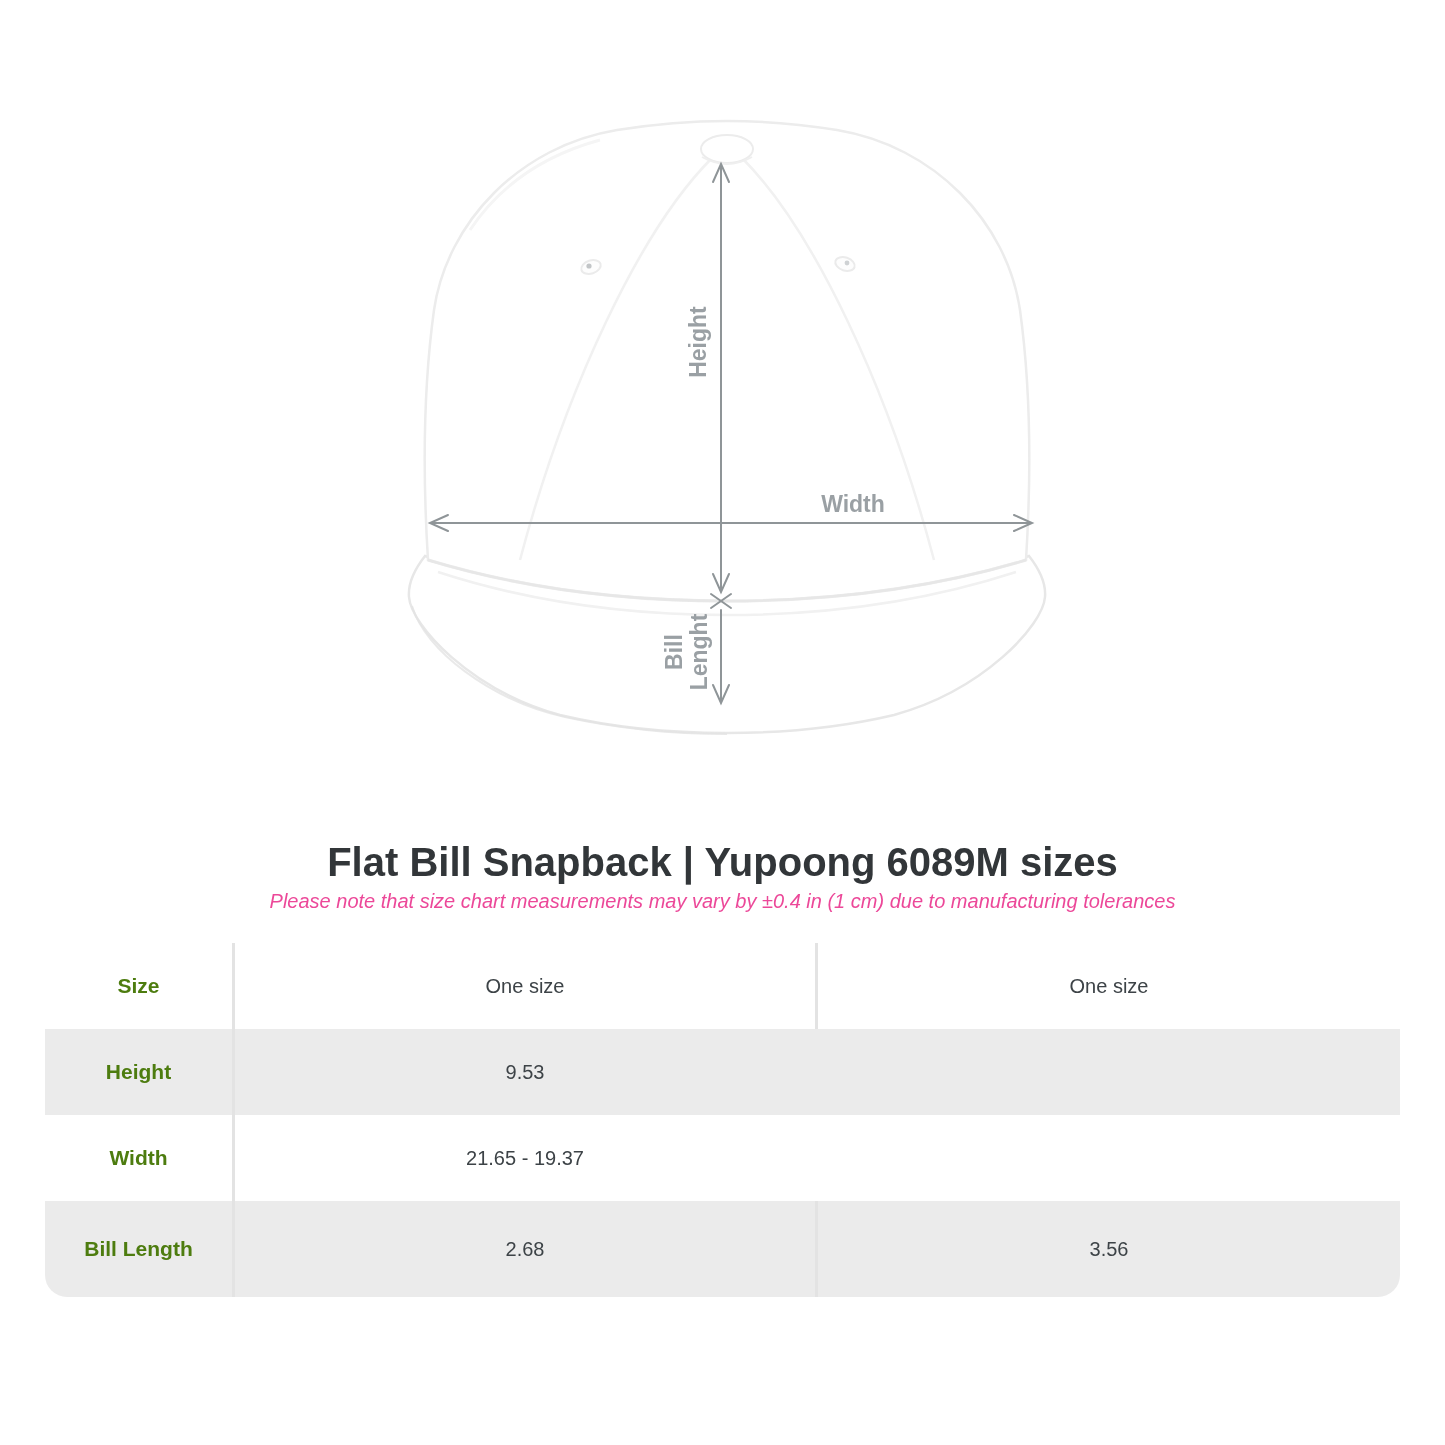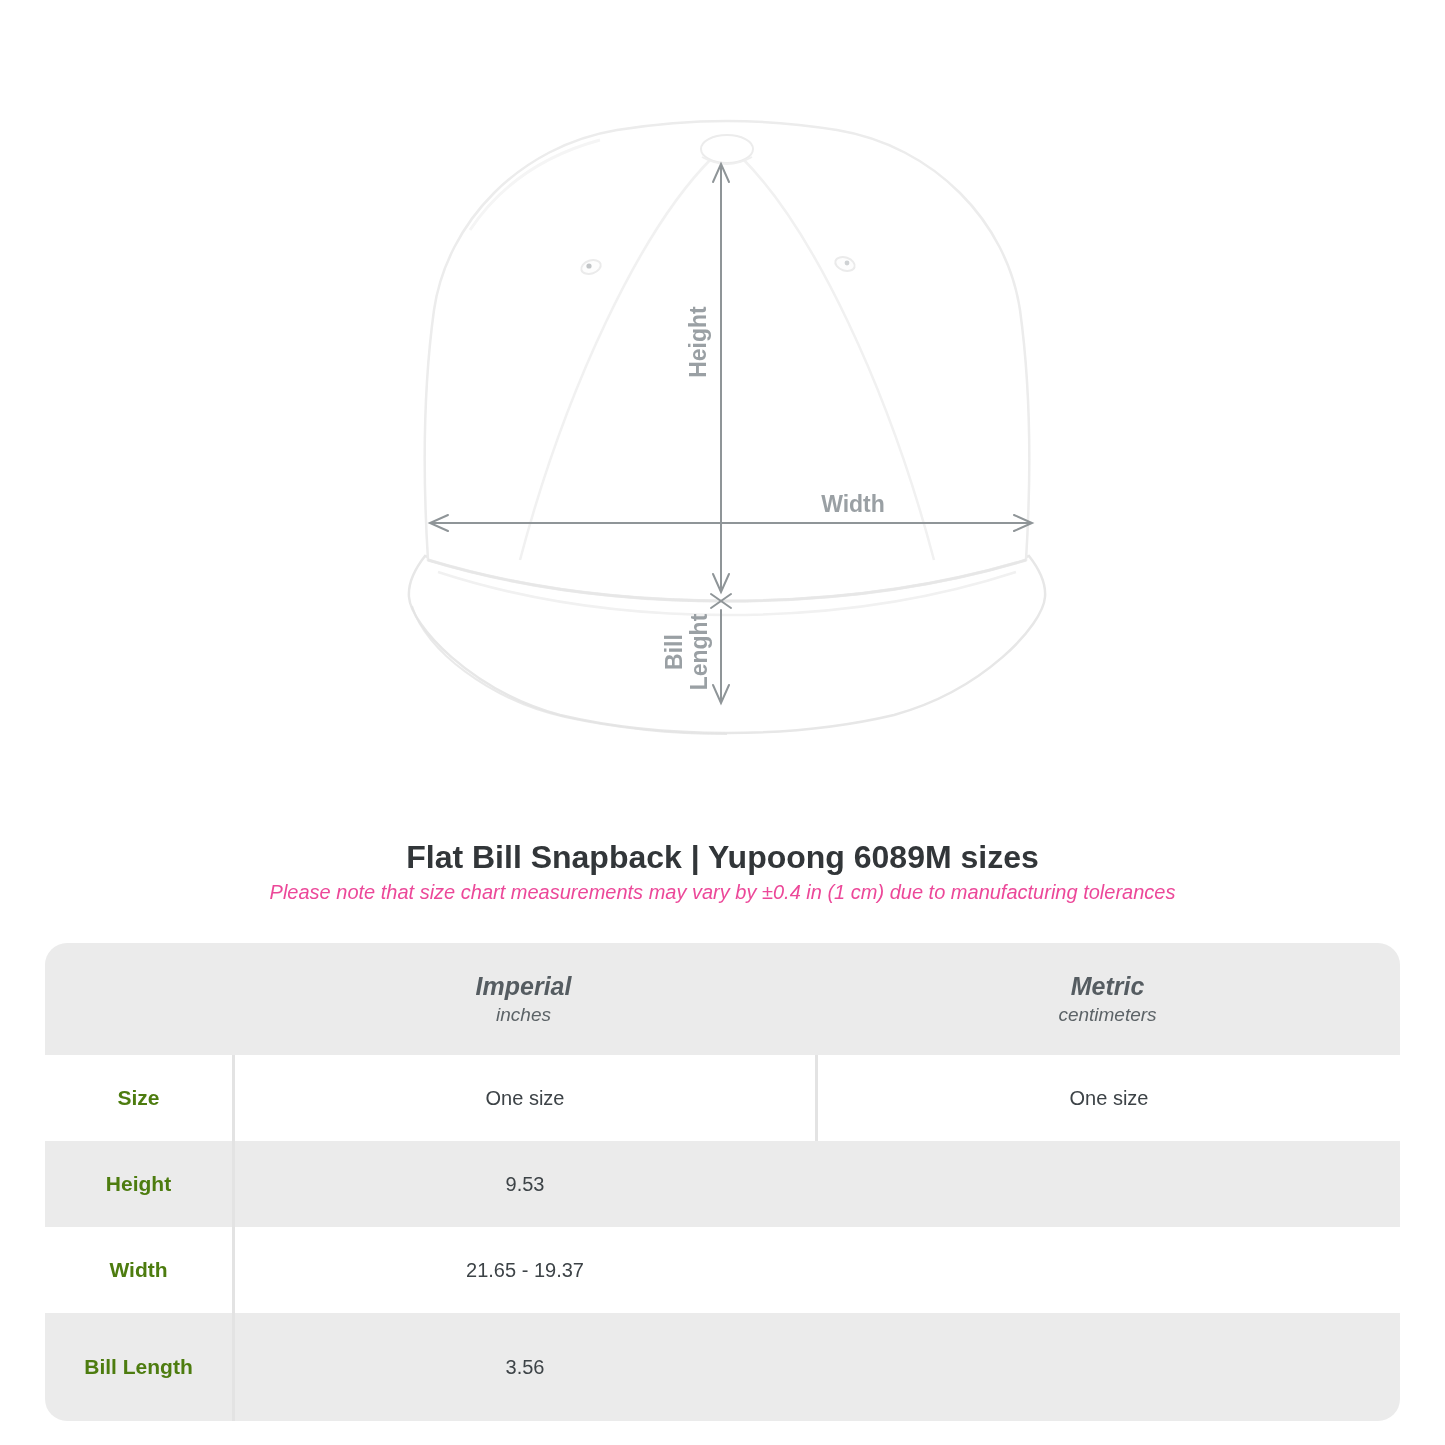--- a/index.html
+++ b/index.html
@@ -5,36 +5,36 @@
   html,body{margin:0;padding:0;}
   body{
     width:1445px;height:1445px;position:relative;background:#ffffff;
     font-family:"Liberation Sans", sans-serif;overflow:hidden;
   }
   
   .hat-figure{position:absolute;top:0;left:0;width:1445px;height:820px;}
   .dim-label{fill:#9aa0a4;font-weight:bold;font-size:23px;font-family:"Liberation Sans",sans-serif;}
   
   .title-block{position:absolute;top:840px;left:0;width:1445px;text-align:center;}
-  .page-title{font-size:32px;font-weight:bold;color:#323639;margin:0;line-height:1.1;}
+  .page-title{font-size:40px;font-weight:bold;color:#323639;margin:0;line-height:1.1;}
   .page-subtitle{font-size:20px;font-style:italic;color:#ec4899;margin:6px 0 0 0;}
   
   .size-table{position:absolute;top:943px;left:45px;width:1355px;}
   .tbl-header{
     height:112px;background:#ebebeb;border-radius:22px 22px 0 0;
     display:grid;grid-template-columns:187px 583px 585px;align-items:center;
   }
   .col-head{text-align:center;}
   .col-head .main{font-size:25px;font-weight:bold;font-style:italic;color:#555c61;}
   .col-head .sub{font-size:19px;font-style:italic;color:#5c6367;margin-top:3px;}
   .tbl-row{
     display:grid;grid-template-columns:187px 583px 585px;height:86px;background:#ffffff;
   }
   .tbl-row.alt{background:#ebebeb;}
-  .tbl-row.last{height:108px;border-radius:0 0 22px 22px;}
+  .tbl-row.last{height:96px;border-radius:0 0 22px 22px;}
   .cell{
     display:flex;align-items:center;justify-content:center;text-align:center;height:100%;
   }
   .cell.value{border-left:3px solid #e3e3e3;}
   .row-label{font-size:21px;font-weight:bold;color:#4d7c0f;}
   .val-text{font-size:20px;color:#3d4347;}
   .val-text.bold{font-weight:normal;}
 </style>
 </head>
 <body>
@@ -122,31 +122,20 @@
   <text class="dim-label" text-anchor="middle" transform="translate(707 652) rotate(-90)">Lenght</text>
 </svg>
 
 <div class="title-block">
   <h1 class="page-title">Flat Bill Snapback | Yupoong 6089M sizes</h1>
   <p class="page-subtitle">Please note that size chart measurements may vary by ±0.4 in (1 cm) due to manufacturing tolerances</p>
 </div>
 
 <div class="size-table">
 
-  <div class="tbl-header">
-    <div class="col-head"></div>
-    <div class="col-head">
-      <div class="main">Imperial</div>
-      <div class="sub">inches</div>
-    </div>
-    <div class="col-head">
-      <div class="main">Metric</div>
-      <div class="sub">centimeters</div>
-    </div>
-  </div>
 
   <div class="tbl-row">
     <div class="cell">
       <span class="row-label">Size</span>
     </div>
     <div class="cell value">
       <span class="val-text bold">One size</span>
     </div>
     <div class="cell value">
       <span class="val-text bold">One size</span>
@@ -169,17 +158,20 @@
     <div class="cell value">
       <span class="val-text">21.65 - 19.37</span>
     </div>
   </div>
 
   <div class="tbl-row alt last">
     <div class="cell">
       <span class="row-label">Bill Length</span>
     </div>
     <div class="cell value">
+      <span class="val-text">2.68</span>
+    </div>
+    <div class="cell value">
       <span class="val-text">3.56</span>
     </div>
   </div>
 
 </div>
 
 </body></html>

